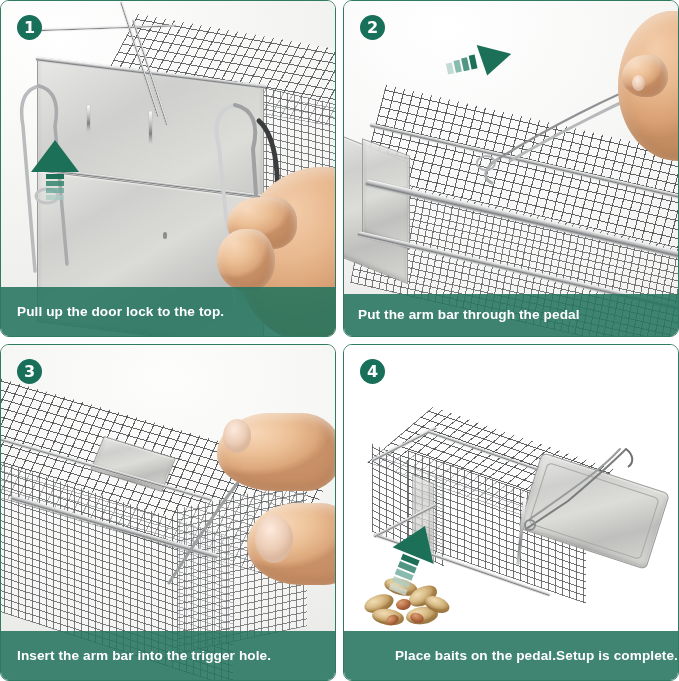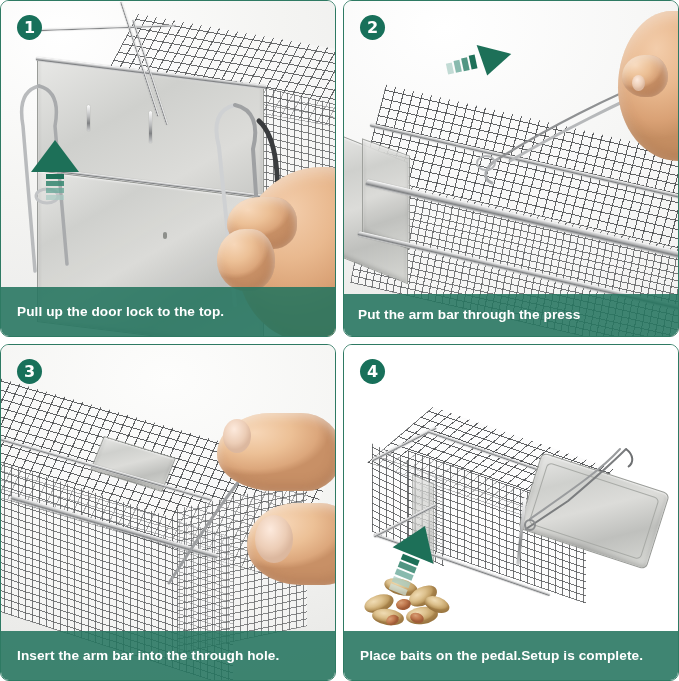--- a/index.html
+++ b/index.html
@@ -44,21 +44,21 @@
     background:rgba(36,116,95,0.88);
     color:#ffffff;
     font-weight:bold;
     font-size:13.6px;
     line-height:23px;
     padding:9px 14px 10px 14px;
     box-sizing:border-box;
     letter-spacing:.1px;
   }
   .caption.one-line{padding:13px 0 13px 16px;}
-  .caption.centered{text-align:left;margin-top:39px;}
+  .caption.centered{text-align:right;margin-top:39px;}
   .caption .ln{display:block;white-space:nowrap;}
 
   
   .badge{
     position:absolute;top:14px;left:16px;
     width:25px;height:25px;border-radius:50%;
     background:#18705a;
     color:#ffffff;
     font-size:16px;font-weight:bold;
     display:flex;align-items:center;justify-content:center;
@@ -215,21 +215,21 @@
           <rect x="30" y="15" width="6" height="14" fill="#1d7058"></rect>
           <rect x="22" y="16" width="6" height="13" fill="#3e8b75" opacity=".9"></rect>
           <rect x="14" y="17" width="6" height="12" fill="#6aa99a" opacity=".8"></rect>
           <rect x="6" y="18" width="6" height="11" fill="#a8ccc3" opacity=".7"></rect>
         </g>
       </svg>
 
       <div class="badge">2</div>
 
       <div class="caption">
-        <span class="ln">Put the arm bar through the press</span>
+        <span class="ln">Put the arm bar through the pedal</span>
       </div>
     </div>
   </div>
 
   <div class="panel">
     <div class="photo bg3">
 
       <div class="mesh" style="left:-24px;top:74px;width:330px;height:120px;
                   transform:skewY(16deg) skewX(-22deg);"></div>
 
@@ -248,21 +248,21 @@
       </svg>
 
       <div class="finger" style="left:216px;top:68px;width:124px;height:78px;border-radius:46% 34% 30% 50% / 56% 50% 46% 50%;"></div>
       <div class="nail" style="left:222px;top:74px;width:28px;height:34px;"></div>
       <div class="finger" style="left:246px;top:158px;width:112px;height:82px;border-radius:46% 36% 32% 50% / 54% 50% 48% 50%;"></div>
       <div class="nail" style="left:254px;top:170px;width:38px;height:48px;"></div>
 
       <div class="badge">3</div>
 
       <div class="caption one-line">
-        <span class="ln">Insert the arm bar into the through hole.</span>
+        <span class="ln">Insert the arm bar into the trigger hole.</span>
       </div>
     </div>
   </div>
 
   <div class="panel">
     <div class="photo bg4">
 
       <div class="mesh" style="left:56px;top:82px;width:182px;height:78px;
                   transform:skewY(19deg) skewX(-40deg);"></div>
 

